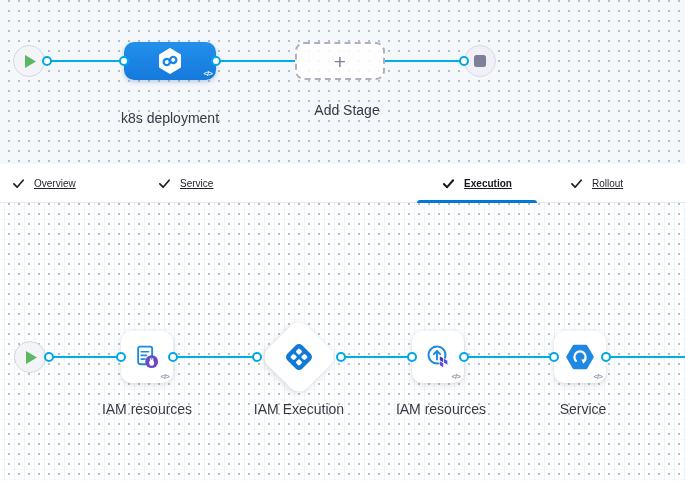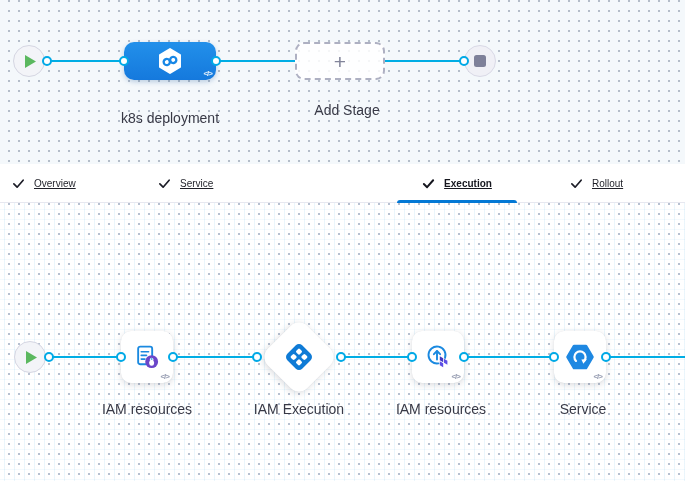--- a/index.html
+++ b/index.html
@@ -148,21 +148,21 @@
   <div class="tab" style="left:158px;">
     <span class="check-icon">
       <svg width="13" height="13" viewBox="0 0 14 14">
           <path d="M2 7.5 L5.5 11 L12 3.5" fill="none" stroke="#1b1c26" stroke-width="1.8" stroke-linecap="round" stroke-linejoin="round"></path>
         </svg>
     </span>
     <span>Service</span>
   </div>
 
 
-  <div class="tab active" style="left:397px;width:120px;">
+  <div class="tab active" style="left:417px;width:120px;">
     <span class="check-icon">
       <svg width="13" height="13" viewBox="0 0 14 14">
           <path d="M2 7.5 L5.5 11 L12 3.5" fill="none" stroke="#15161e" stroke-width="2.1" stroke-linecap="round" stroke-linejoin="round"></path>
         </svg>
     </span>
     <span>Execution</span>
     <span class="tab-underline"></span>
   </div>
 
   <div class="tab" style="left:570px;">

